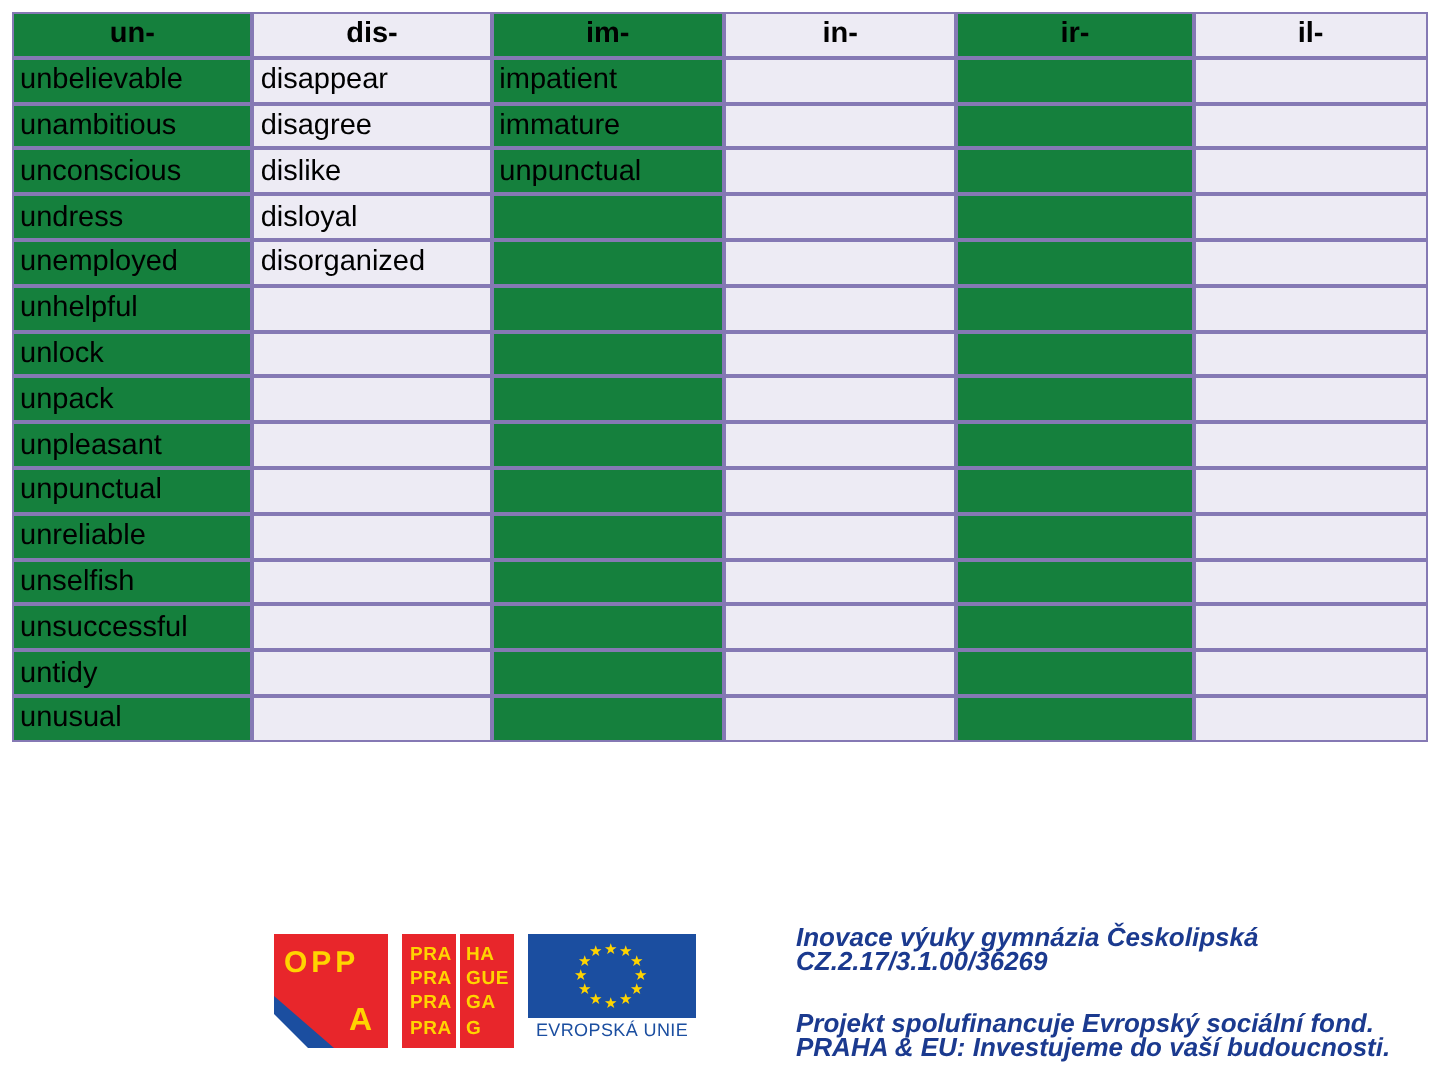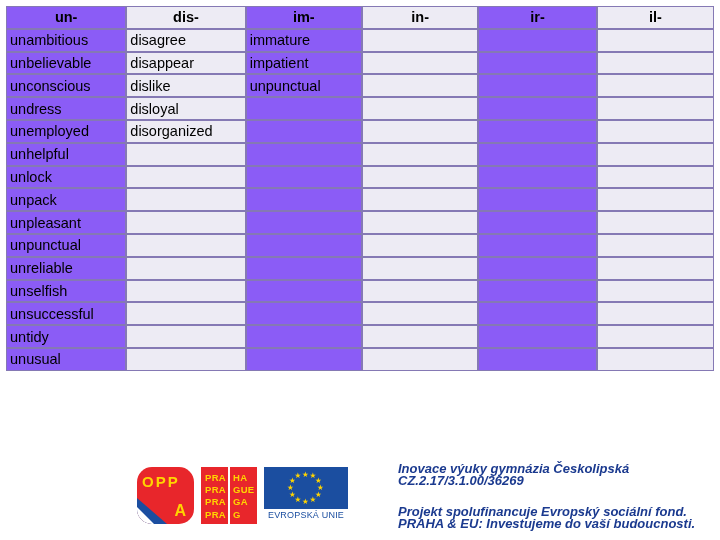--- a/index.html
+++ b/index.html
@@ -37,21 +37,21 @@
     white-space: nowrap;
     overflow: hidden;
     line-height: 20px;
   }
   #prefix-table thead th {
     font-weight: bold;
     text-align: center;
     font-size: 14.5px;
   }
   
-  .col-dark { background: #8b5cf6; margin-left: 44px; }
+  .col-dark { background: #15803d; margin-left: 44px; }
   .col-light { background: #edebf4; }
 
   .c0 { width: 120px; }
   .c1 { width: 119px; }
   .c2 { width: 116px; }
   .c3 { width: 116px; }
   .c4 { width: 118px; }
   .c5 { width: 117px; }
 
   
@@ -67,21 +67,20 @@
     align-items: flex-start;
     gap: 7px;
   }
 
   
   .logo-oppa {
     position: relative;
     width: 57px; height: 57px;
     background: #e8262b;
     overflow: hidden;
-    border-radius: 15px;
   }
   .logo-oppa .oppa-row {
     position: absolute; left: 5px; top: 7px;
     color: #ffd400;
     font-family: "Liberation Sans", sans-serif;
     font-weight: bold;
     font-size: 15px;
     letter-spacing: 2px;
     line-height: 15px;
   }
@@ -191,31 +190,31 @@
           <th class="col-dark">un-</th>
           <th class="col-light">dis-</th>
           <th class="col-dark">im-</th>
           <th class="col-light">in-</th>
           <th class="col-dark">ir-</th>
           <th class="col-light">il-</th>
         </tr>
     </thead>
     <tbody id="table-body">
         <tr>
+          <td class="col-dark">unbelievable</td>
+          <td class="col-light">disappear</td>
+          <td class="col-dark">impatient</td>
+          <td class="col-light"></td>
+          <td class="col-dark"></td>
+          <td class="col-light"></td>
+        </tr>
+        <tr>
           <td class="col-dark">unambitious</td>
           <td class="col-light">disagree</td>
           <td class="col-dark">immature</td>
-          <td class="col-light"></td>
-          <td class="col-dark"></td>
-          <td class="col-light"></td>
-        </tr>
-        <tr>
-          <td class="col-dark">unbelievable</td>
-          <td class="col-light">disappear</td>
-          <td class="col-dark">impatient</td>
           <td class="col-light"></td>
           <td class="col-dark"></td>
           <td class="col-light"></td>
         </tr>
         <tr>
           <td class="col-dark">unconscious</td>
           <td class="col-light">dislike</td>
           <td class="col-dark">unpunctual</td>
           <td class="col-light"></td>
           <td class="col-dark"></td>

